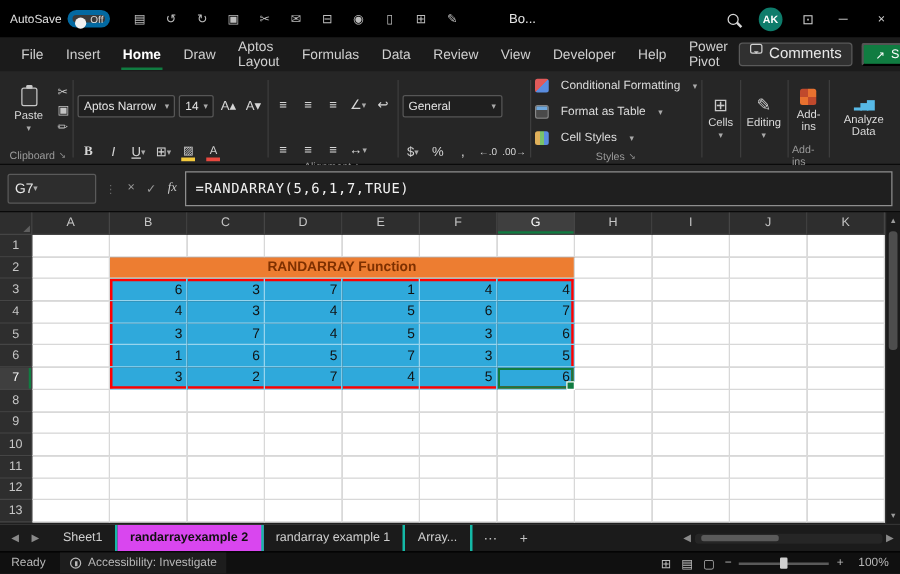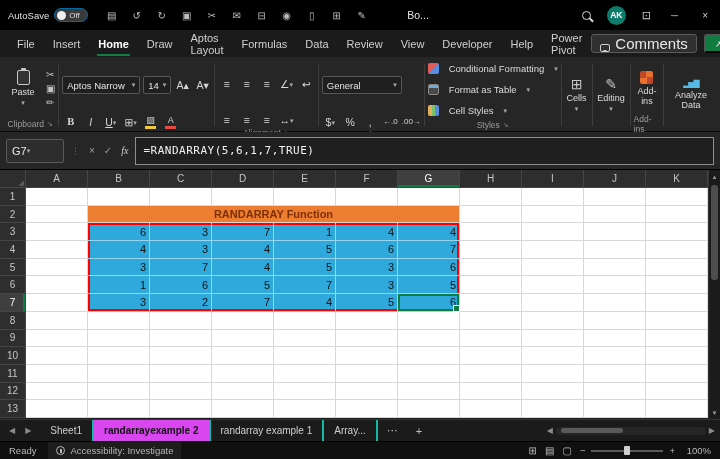--- a/index.html
+++ b/index.html
@@ -2,41 +2,41 @@
 <html style="--accent-green: #107C41; --header-orange: #ED7D31; --title-text: #7E3000; --cell-blue: #2FA9DB; --range-red: #FF0000; --avatar-teal: #0E7C6B;"><head>
 <meta charset="utf-8">
 <style>
   *{margin:0;padding:0;box-sizing:border-box;font-family:"Liberation Sans",sans-serif;}
   html,body{width:720px;height:459px;overflow:hidden;background:#1e1e1e;}
   .app{width:720px;height:459px;display:flex;flex-direction:column;color:#d6d6d6;font-size:11px;}
 
   
   .titlebar{height:30px;background:#000;display:flex;align-items:center;padding:0 8px;gap:8px;flex:0 0 auto;}
   .autosave{display:flex;align-items:center;gap:5px;font-size:9.5px;color:#e0e0e0;}
-  .toggle{width:34px;height:14px;background:#3a3a3a;border:1px solid #0369a1;border-radius:8px;position:relative;display:flex;align-items:center;}
+  .toggle{width:34px;height:14px;background:#3a3a3a;border:4px solid #0369a1;border-radius:8px;position:relative;display:flex;align-items:center;}
   .knob{position:absolute;left:2px;top:2px;width:9px;height:9px;border-radius:50%;background:#f0f0f0;}
   .toggle .tstate{margin-left:14px;font-size:8px;color:#ddd;}
   .qat{display:flex;align-items:center;gap:2px;margin-left:4px;}
   .qico{font-size:10px;color:#bdbdbd;width:23px;text-align:center;}
   .doc-name{margin-left:26px;font-size:10.5px;color:#e6e6e6;}
   .tb-right{margin-left:auto;display:flex;align-items:center;gap:16px;}
   .search-glyph{width:9px;height:9px;border:1.5px solid #d8d8d8;border-radius:50%;position:relative;display:inline-block;}
   .search-glyph::after{content:'';position:absolute;width:5px;height:1.5px;background:#d8d8d8;transform:rotate(45deg);right:-4px;bottom:-2px;}
   .avatar{width:19px;height:19px;border-radius:50%;background:var(--avatar-teal);color:#fff;font-size:8.5px;font-weight:bold;display:flex;align-items:center;justify-content:center;}
   .present{font-size:11px;color:#cfcfcf;}
   .win-btn{font-size:10px;color:#cfcfcf;padding:0 4px;}
 
   
   .tabrow{height:27px;background:#1b1b1b;display:flex;align-items:stretch;padding:0 6px 0 8px;flex:0 0 auto;}
   .rtabs{display:flex;align-items:stretch;}
   .rtab{padding:0 9px;display:flex;align-items:center;font-size:11px;color:#d0d0d0;position:relative;}
   .rtab.active{color:#fff;font-weight:bold;}
   .rtab.active::after{content:'';position:absolute;left:8px;right:8px;bottom:1px;height:2px;background:var(--accent-green);}
   .tabrow-right{margin-left:auto;display:flex;align-items:center;gap:7px;}
-  .comments-btn{background:#303030;border:1px solid #5a5a5a;border-radius:3px;color:#e8e8e8;font-size:15px;height:19px;display:flex;align-items:flex-end;gap:5px;padding:0 8px;}
+  .comments-btn{background:#303030;border:1px solid #5a5a5a;border-radius:3px;color:#e8e8e8;font-size:12px;height:19px;display:flex;align-items:flex-start;gap:5px;padding:0 8px;}
   .comment-glyph{width:10px;height:8px;border:1px solid #cfcfcf;border-radius:2px;position:relative;display:inline-block;}
   .comment-glyph::after{content:'';position:absolute;left:2px;bottom:-3px;border:2px solid transparent;border-top-color:#cfcfcf;}
   .share-btn{background:var(--accent-green);border-radius:3px;color:#fff;font-size:10px;height:19px;display:flex;align-items:center;gap:5px;padding:0 9px;}
   .share-arrow{font-size:9px;}
 
   
   .ribbon{height:75px;background:#262626;display:flex;align-items:stretch;padding:2px 2px 0 2px;border-bottom:1px solid #0a0a0a;flex:0 0 auto;}
   .group{display:flex;flex-direction:column;padding:1px 3px;}
   .gsep{width:1px;background:#3d3d3d;margin:5px 0;}
   .gbody{flex:1;display:flex;gap:5px;align-items:center;}
@@ -65,21 +65,21 @@
   .ico-cf{background:linear-gradient(135deg,#e05a5a 50%,#5a8de0 50%);}
   .ico-fat{background:linear-gradient(180deg,#6fa8dc 35%,#4a4a4a 35%);border:1px solid #888;}
   .ico-cs{background:linear-gradient(90deg,#e0b05a 33%,#7ac36a 33% 66%,#5a8de0 66%);}
   .bigbtn{display:flex;flex-direction:column;align-items:center;justify-content:center;gap:2px;font-size:9px;color:#dcdcdc;text-align:center;line-height:1.15;padding:0 2px;}
   .big-glyph{font-size:14px;color:#c8c8c8;line-height:1;}
   .ico-addins{width:13px;height:13px;background:conic-gradient(#E8712F 0 25%,#c0492c 25% 50%,#E8712F 50% 75%,#c0492c 75%);border-radius:2px;}
   .ico-analyze{font-size:8px;color:#57b9e6;letter-spacing:-1px;line-height:1;}
 
   
   .fbar{height:38px;background:#262626;display:flex;align-items:center;padding:4px 6px;gap:7px;border-bottom:1px solid #000;flex:0 0 auto;}
-  .namebox{width:58px;height:24px;background:#2d2d2d;border:1px solid #5a5a5a;border-radius:2px;display:flex;align-items:center;padding:0 5px;font-size:11px;color:#eaeaea;}
+  .namebox{width:71px;height:24px;background:#2d2d2d;border:1px solid #5a5a5a;border-radius:2px;display:flex;align-items:center;padding:0 5px;font-size:11px;color:#eaeaea;}
   .fx-btns{display:flex;gap:9px;color:#9a9a9a;font-size:10px;align-items:center;}
   .fx-btns .fx{color:#d0d0d0;font-style:italic;font-family:"Liberation Serif",serif;}
   .vdots{color:#6a6a6a;font-size:9px;}
   .finput{flex:1;height:28px;background:#1f1f1f;border:1px solid #8f8f8f;display:flex;align-items:center;padding:0 7px;font-family:"DejaVu Sans Mono",monospace;font-size:11px;letter-spacing:.5px;color:#f2f2f2;}
 
   
   .grid-wrap{height:249px;display:flex;background:#1e1e1e;flex:0 0 auto;}
   .sheet{display:grid;grid-template-columns:26px repeat(11,62px);grid-template-rows:18px repeat(13,17.69px);background:#1e1e1e;}
   .h{background:#2e2e2e;color:#c6c6c6;font-size:10px;display:flex;align-items:center;justify-content:center;border-right:1px solid #454545;border-bottom:1px solid #454545;}
   .h.corner{position:relative;}

